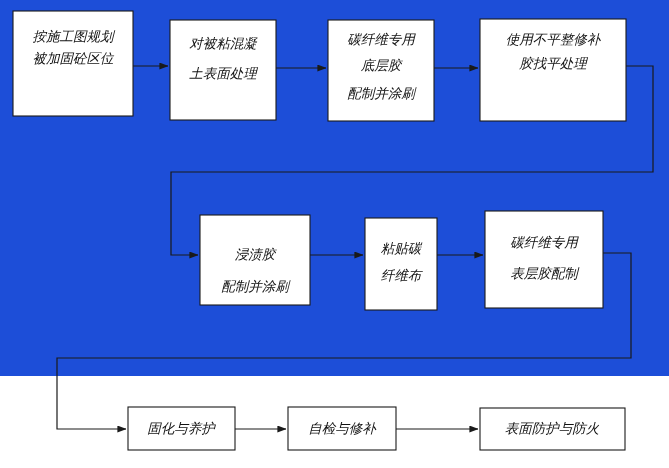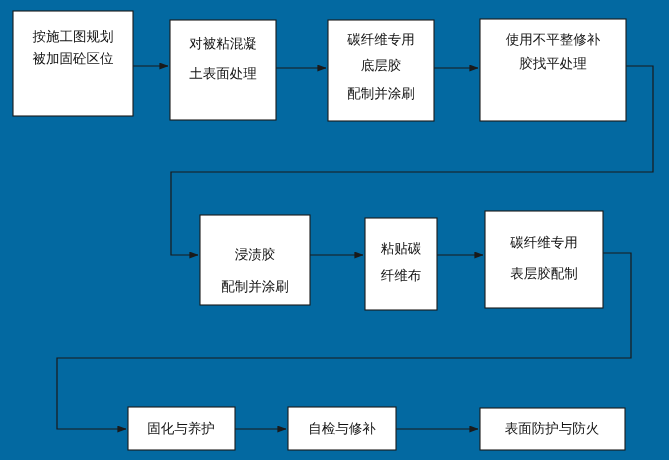--- a/index.html
+++ b/index.html
@@ -9,22 +9,23 @@
   }
   body {
     width: 669px;
     height: 468px;
     font-family: "DejaVu Sans", "Liberation Sans", sans-serif;
     overflow: hidden;
   }
   #flowchart-root {
     position: relative;
     width: 669px;
-    height: 460px;
-    background: #0369a1;
+    height: 376px;
+    background: #1d4ed8;
+    font-style: italic;
   }
   svg.chart-svg {
     position: absolute;
     top: 0;
     left: 0;
     width: 669px;
     height: 468px;
     display: block;
   }
   .node-rect {

